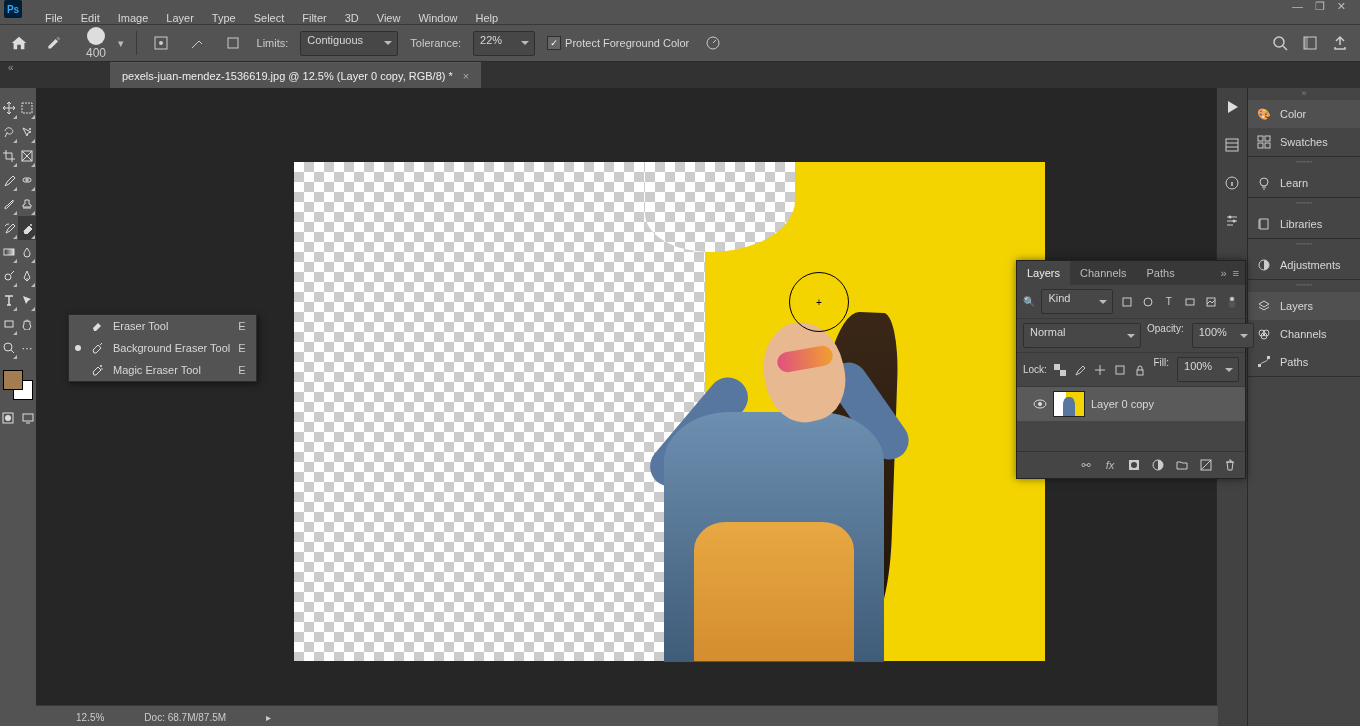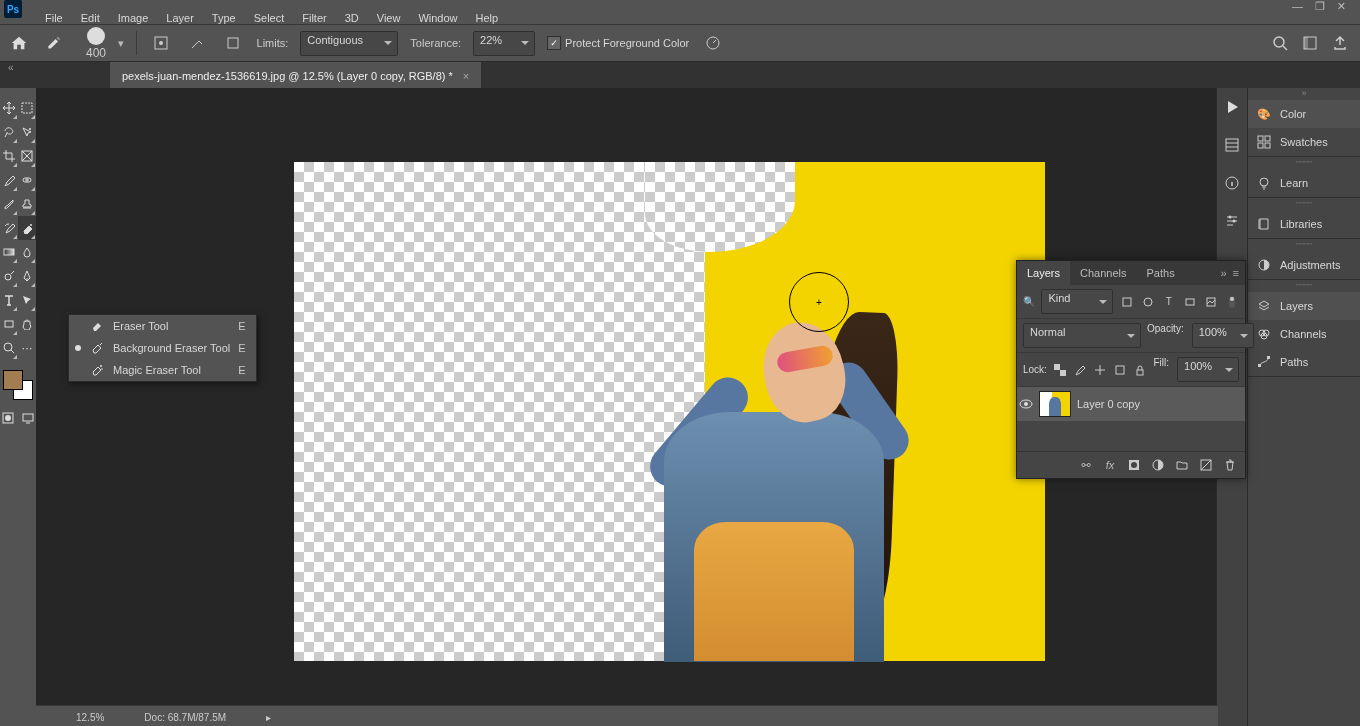--- a/index.html
+++ b/index.html
@@ -69,21 +69,21 @@
 
 .layers-panel{position:absolute;left:1016px;top:172px;width:228px;background:#454545;border:1px solid #222;box-shadow:0 0 8px rgba(0,0,0,.5);z-index:40}
 .lp-tabs{display:flex;background:#383838;height:24px;align-items:stretch}
 .lp-tab{padding:0 10px;display:flex;align-items:center;font-size:11px;color:#bbb}
 .lp-tab.act{background:#454545;color:#eee}
 .lp-tabs .tools-r{margin-left:auto;display:flex;align-items:center;gap:6px;padding-right:6px;color:#aaa}
 .lp-row{display:flex;align-items:center;padding:4px 6px;gap:6px;border-bottom:1px solid #3a3a3a;font-size:10px}
 .lp-row .dd{flex:0 0 auto}
 .lp-row .mini{width:16px;height:14px;display:flex;align-items:center;justify-content:center;color:#ccc}
 .lp-row .fld{margin-left:auto;display:flex;gap:8px}
-.layer{display:flex;align-items:center;padding:4px 2px;gap:6px}
+.layer{display:flex;align-items:center;padding:4px 16px;gap:6px}
 .layer.sel{background:#5a5a5a}
 .eye{width:14px;height:14px;display:flex;align-items:center;justify-content:center;color:#ddd}
 .thumb{width:30px;height:24px;background:#fff;border:1px solid #222;position:relative;overflow:hidden}
 .thumb .ty{position:absolute;right:0;top:0;bottom:0;width:60%;background:#f3d400}
 .thumb .tp{position:absolute;left:30%;top:20%;width:40%;height:80%;background:#5877a0;border-radius:40% 40% 0 0}
 .lp-foot{display:flex;justify-content:flex-end;gap:10px;padding:6px 8px;border-top:1px solid #333;color:#bbb}
 .lp-foot span{width:14px;height:14px;display:flex;align-items:center;justify-content:center}
 
 .status{position:absolute;left:36px;right:142px;bottom:0;height:22px;background:#535353;border-top:1px solid #383838;display:flex;align-items:center;padding-left:40px;gap:40px;font-size:10px;color:#ccc}
 svg{display:block}

